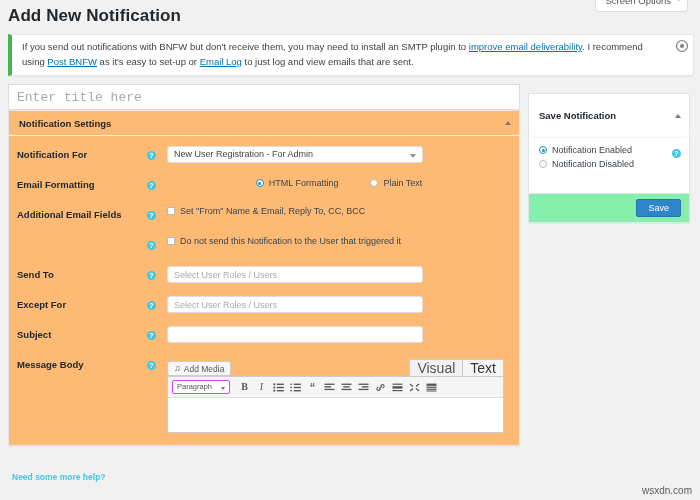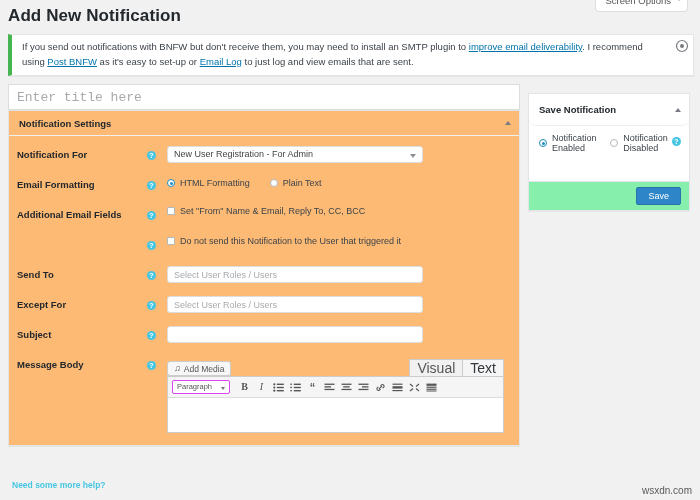--- a/index.html
+++ b/index.html
@@ -213,21 +213,21 @@
     border: 1px solid #ddd;
     border-radius: 3px;
     font-size: 9px;
     font-family: "Liberation Sans", sans-serif;
     color: #444;
     padding: 0 6px;
     outline: none;
   }
   .text-input::placeholder { color: #a7aaad; opacity: 1; }
 
-  .radio-group { display: flex; align-items: center; gap: 20px; padding-top: 2px; }
+  .radio-group { display: flex; align-items: center; gap: 32px; padding-top: 2px; justify-content: center; }
   .radio-item, .check-item {
     display: flex;
     align-items: center;
     gap: 5px;
     font-size: 9px;
     color: #3c434a;
     cursor: pointer;
   }
   .radio-dot {
     width: 8px; height: 8px;
@@ -356,31 +356,31 @@
     background: #fff;
     border: 1px solid #e2e4e7;
     box-shadow: 0 1px 1px rgba(0,0,0,.04);
     margin-top: 9px;
   }
   .side-header {
     position: relative;
     display: flex;
     align-items: center;
     height: 19px;
-    padding: 6px 10px;
+    padding: 12px 10px;
     border-bottom: 1px solid #f0f0f1;
     border-radius: 7px;
   }
   .side-title { font-size: 9.5px; font-weight: bold; color: #23282d; }
   .side-body {
     position: relative;
     padding: 7px 10px 10px 10px;
     min-height: 38px;
   }
-  .side-radios { display: flex; flex-direction: row; gap: 4px; }
+  .side-radios { display: flex; flex-direction: column; gap: 4px; }
   .side-help {
     position: absolute;
     right: 8px;
     top: 8px;
   }
   .side-footer {
     background: #86efac;
     border-top: 1px solid #e2e4e7;
     padding: 5px 8px;
     display: flex;
@@ -397,21 +397,21 @@
     padding: 2px 11px;
     border-radius: 2px;
     cursor: pointer;
     line-height: 12px;
   }
 
   
   .help-link {
     position: absolute;
     left: 12px;
-    bottom: 10px;
+    bottom: 18px;
     font-size: 8.5px;
     color: #46c6e2;
     text-decoration: none;
     font-weight: bold;
   }
   .watermark {
     position: absolute;
     right: 8px;
     bottom: 4px;
     font-size: 10px;

